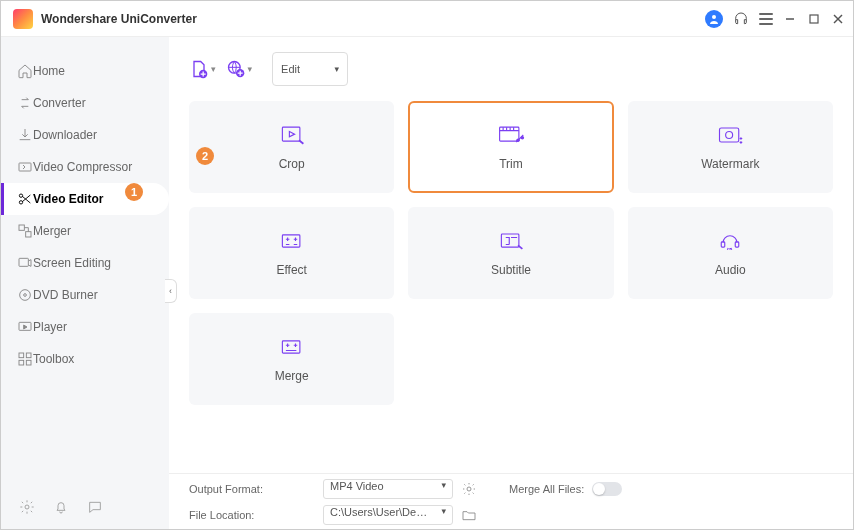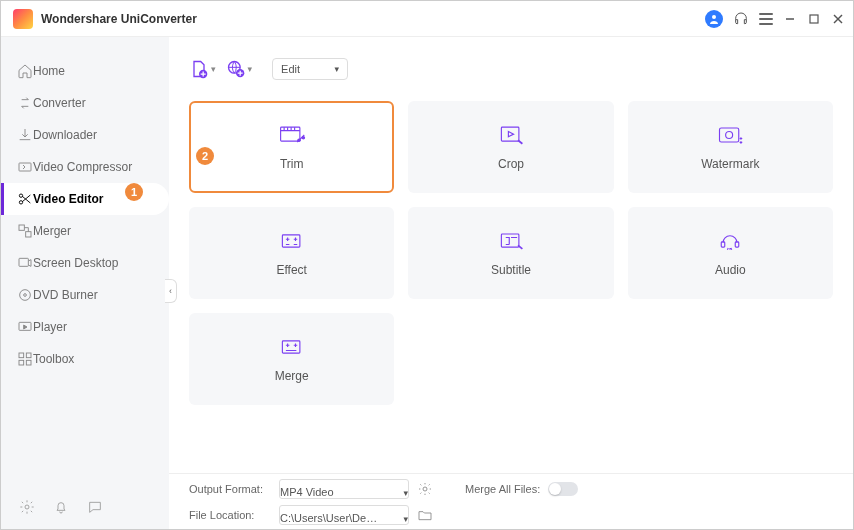--- a/index.html
+++ b/index.html
@@ -23,32 +23,32 @@
   .side-icon{width:16px;height:16px;flex:0 0 16px;stroke:#888;fill:none;stroke-width:1.4;}
   .side-item.active .side-icon{stroke:#000;}
   .side-bottom{margin-top:auto;display:flex;gap:18px;padding:14px 18px;}
   .sb-icon{width:16px;height:16px;stroke:#999;fill:none;stroke-width:1.3;}
   .collapse{position:absolute;left:164px;top:278px;width:12px;height:24px;background:#fff;border:1px solid #ddd;border-left:none;border-radius:0 6px 6px 0;display:flex;align-items:center;justify-content:center;font-size:9px;color:#666;cursor:pointer;z-index:5;}
   .main { flex:1; display:flex; flex-direction:column; background:#fff; }
   .toolbar { height:48px; display:flex; align-items:center; padding:0 20px; gap:10px; margin-top:8px; }
   .addbtn{display:flex;align-items:center;gap:2px;cursor:pointer;}
   .addbtn svg{width:20px;height:20px;}
   .addbtn .chev{font-size:9px;color:#888;}
-  .edit-dd{margin-left:10px;width:76px;height:22px;border:1px solid #ddd;border-radius:4px;font-size:11px;color:#555;display:flex;align-items:center;justify-content:space-between;padding:4px 8px;cursor:pointer;}
+  .edit-dd{margin-left:10px;width:76px;height:22px;border:1px solid #ddd;border-radius:4px;font-size:11px;color:#555;display:flex;align-items:center;justify-content:space-between;padding:16px 8px;cursor:pointer;}
   .seg{margin-left:60px;display:flex;background:#eceef2;border-radius:14px;overflow:hidden;height:24px;}
   .seg-btn{width:86px;font-size:11px;color:#888;display:flex;align-items:center;justify-content:center;cursor:pointer;}
   .seg-btn.active{background:#fff;color:#000;border-radius:14px;margin:2px;width:82px;height:20px;}
   .grid{flex:1;padding:8px 20px 10px 20px;display:grid;grid-template-columns:repeat(3,1fr);grid-auto-rows:92px;gap:14px;overflow:auto;align-content:start;}
   .card{background:#f6f7f9;border-radius:6px;display:flex;flex-direction:column;align-items:center;justify-content:center;gap:10px;font-size:12px;color:#555;cursor:pointer;}
   .card svg{width:28px;height:24px;stroke:#7b3ff2;fill:none;stroke-width:1.3;}
   .card.highlight{background:#fff;border:2.5px solid #f08a3c;}
   .footer{height:56px;border-top:1px solid #eee;display:flex;align-items:center;padding:0 20px;gap:10px;font-size:11px;color:#666;}
   .footer .row{display:flex;align-items:center;gap:8px;}
   .footer .col{display:flex;flex-direction:column;gap:6px;}
-  .footer select,.fake-select{height:20px;border:1px solid #ddd;border-radius:3px;font-size:11px;color:#555;padding:0 0;background:#fff;display:inline-flex;align-items:flex-end;justify-content:space-between;gap:6px;cursor:pointer;}
+  .footer select,.fake-select{height:20px;border:1px solid #ddd;border-radius:3px;font-size:11px;color:#555;padding:0 6px;background:#fff;display:inline-flex;align-items:flex-start;justify-content:space-between;gap:6px;cursor:pointer;margin-left:44px;}
   .footer-icon{width:16px;height:16px;stroke:#888;fill:none;stroke-width:1.3;}
   .toggle{width:30px;height:14px;background:#e2e4e8;border-radius:8px;position:relative;}
   .toggle::after{content:'';position:absolute;width:12px;height:12px;background:#fff;border-radius:50%;top:1px;left:1px;box-shadow:0 1px 2px rgba(0,0,0,.2);}
   .startbtn{margin-left:auto;width:100px;height:30px;background:#eceef2;border-radius:16px;color:#b8bbc2;font-size:12px;display:flex;align-items:center;justify-content:center;}
   .badge{position:absolute;width:18px;height:18px;background:#f08a3c;border-radius:50%;color:#fff;font-size:11px;font-weight:700;display:flex;align-items:center;justify-content:center;z-index:6;}
   .badge1{left:124px;top:182px;}
   .badge2{left:195px;top:146px;}
 </style>
 </head>
 <body>
@@ -135,21 +135,21 @@
               <rect x="13" y="13" width="8" height="8"></rect>
               <path d="M11 7h6v6"></path>
             </svg>
           <span>Merger</span>
         </div>
         <div class="side-item">
           <svg class="side-icon" viewBox="0 0 24 24">
               <rect x="3" y="5" width="14" height="12" rx="1"></rect>
               <path d="M17 9l4-2v10l-4-2"></path>
             </svg>
-          <span>Screen Desktop</span>
+          <span>Screen Editing</span>
         </div>
         <div class="side-item">
           <svg class="side-icon" viewBox="0 0 24 24">
               <circle cx="12" cy="12" r="8"></circle>
               <circle cx="12" cy="12" r="2"></circle>
             </svg>
           <span>DVD Burner</span>
         </div>
         <div class="side-item">
           <svg class="side-icon" viewBox="0 0 24 24">
@@ -205,37 +205,37 @@
             </svg>
           <span class="chev">▾</span>
         </div>
         <div class="edit-dd">
           <span>Edit</span>
           <span style="font-size:9px;">▾</span>
         </div>
       </div>
 
       <div class="grid">
+        <div class="card">
+          <svg viewBox="0 0 32 24">
+              <rect x="5" y="3" width="20" height="16" rx="1"></rect>
+              <path d="M13 8l6 3-6 3z"></path>
+              <path d="M24 18l5 4" stroke="#7b3ff2" stroke-width="2"></path>
+            </svg>
+          <span>Crop</span>
+        </div>
         <div class="card highlight">
           <svg viewBox="0 0 32 24">
               <rect x="3" y="3" width="22" height="16" rx="1"></rect>
               <path d="M3 7h22M7 3v4M11 3v4M15 3v4M19 3v4"></path>
               <circle cx="24" cy="18" r="2" fill="#7b3ff2" stroke="none"></circle>
               <circle cx="29" cy="15" r="2" fill="#7b3ff2" stroke="none"></circle>
               <path d="M22 20l8-8" stroke="#7b3ff2"></path>
             </svg>
           <span>Trim</span>
-        </div>
-        <div class="card">
-          <svg viewBox="0 0 32 24">
-              <rect x="5" y="3" width="20" height="16" rx="1"></rect>
-              <path d="M13 8l6 3-6 3z"></path>
-              <path d="M24 18l5 4" stroke="#7b3ff2" stroke-width="2"></path>
-            </svg>
-          <span>Crop</span>
         </div>
         <div class="card">
           <svg viewBox="0 0 32 24">
               <rect x="4" y="4" width="22" height="16" rx="2"></rect>
               <circle cx="15" cy="12" r="4"></circle>
               <path d="M27 16h3m-1.5-1.5v3m-1.5 3h3m-1.5-1.5v3" stroke="#7b3ff2"></path>
             </svg>
           <span>Watermark</span>
         </div>
         <div class="card">

